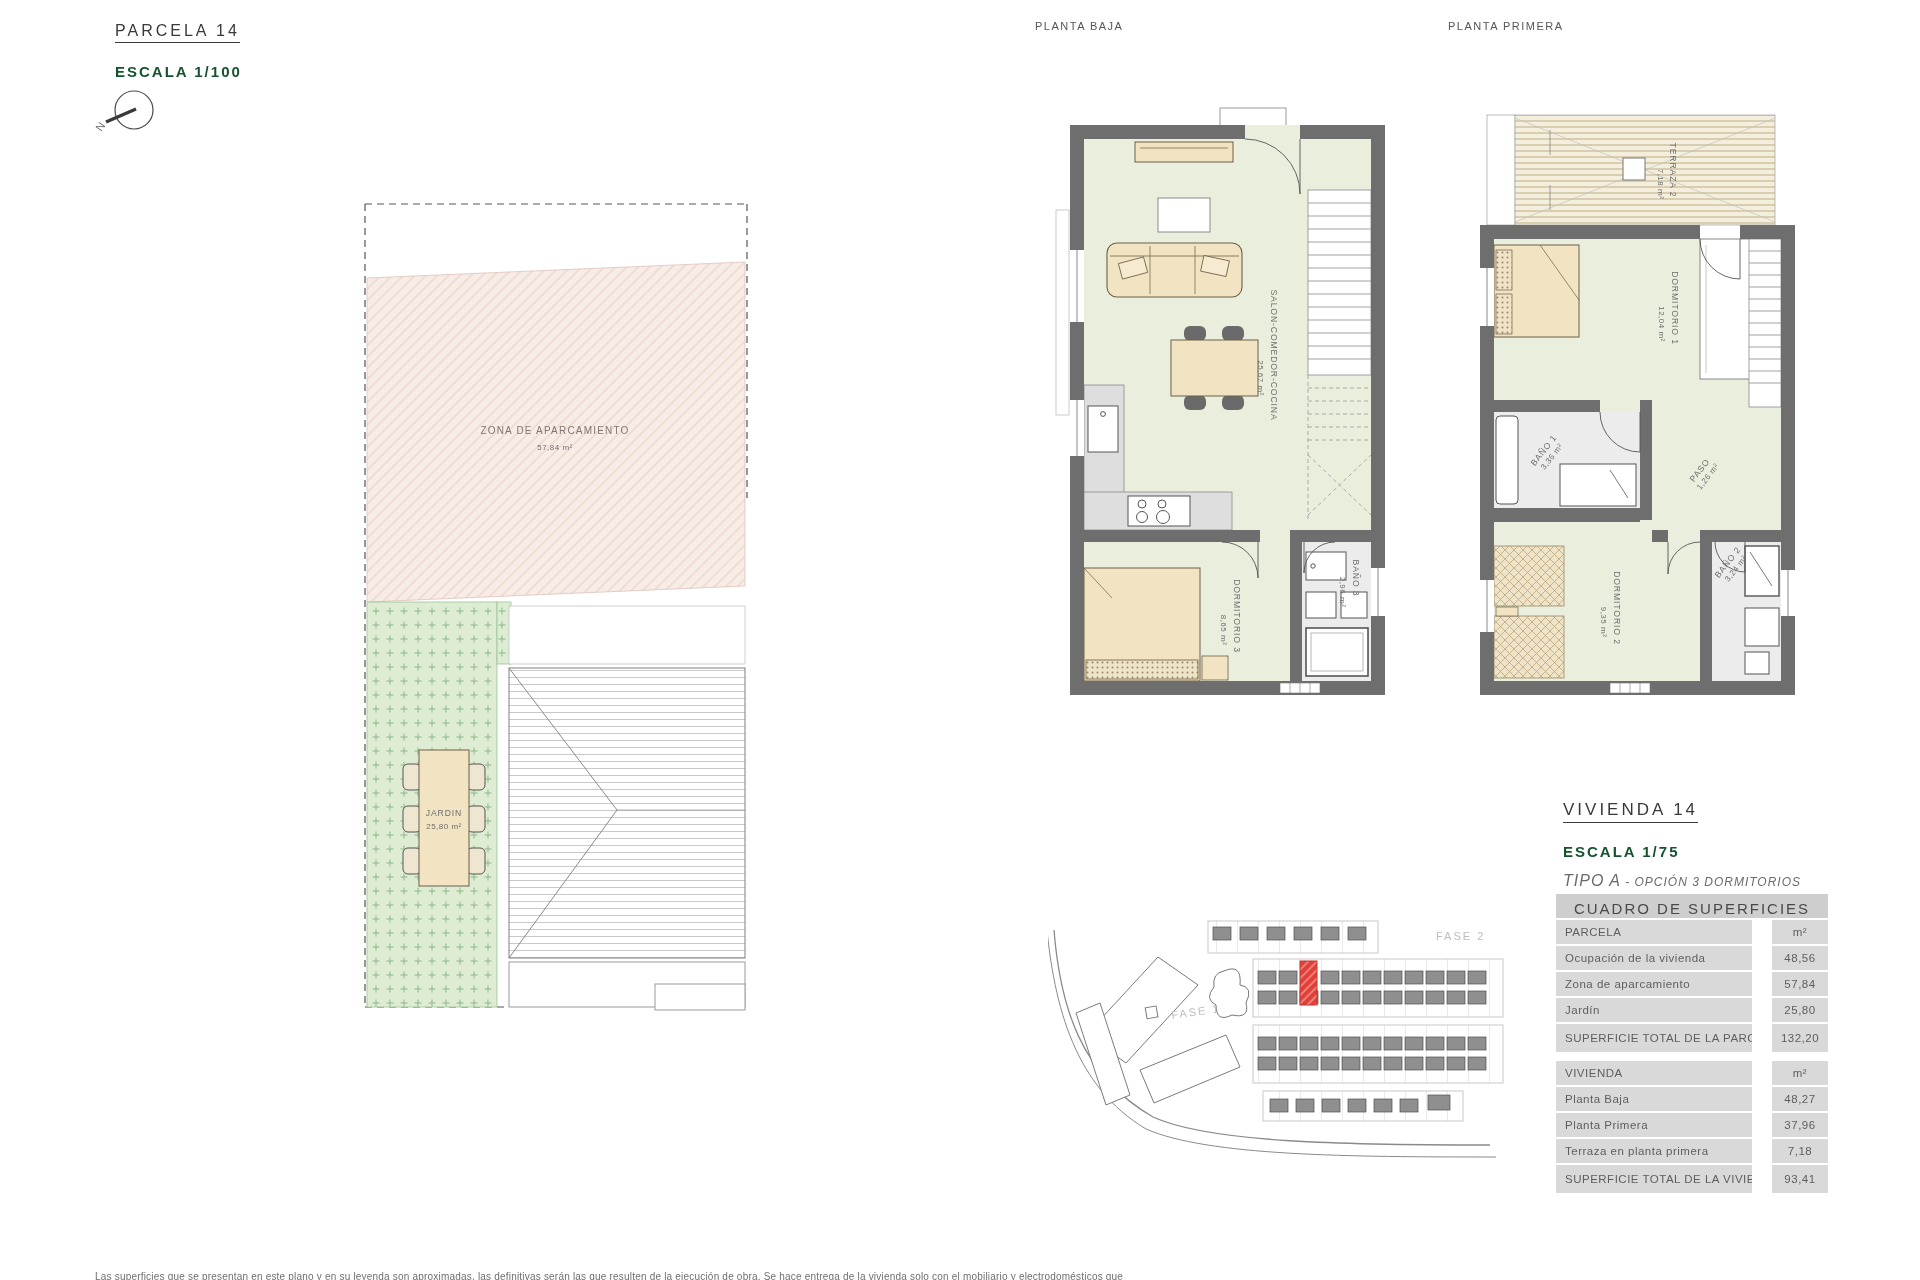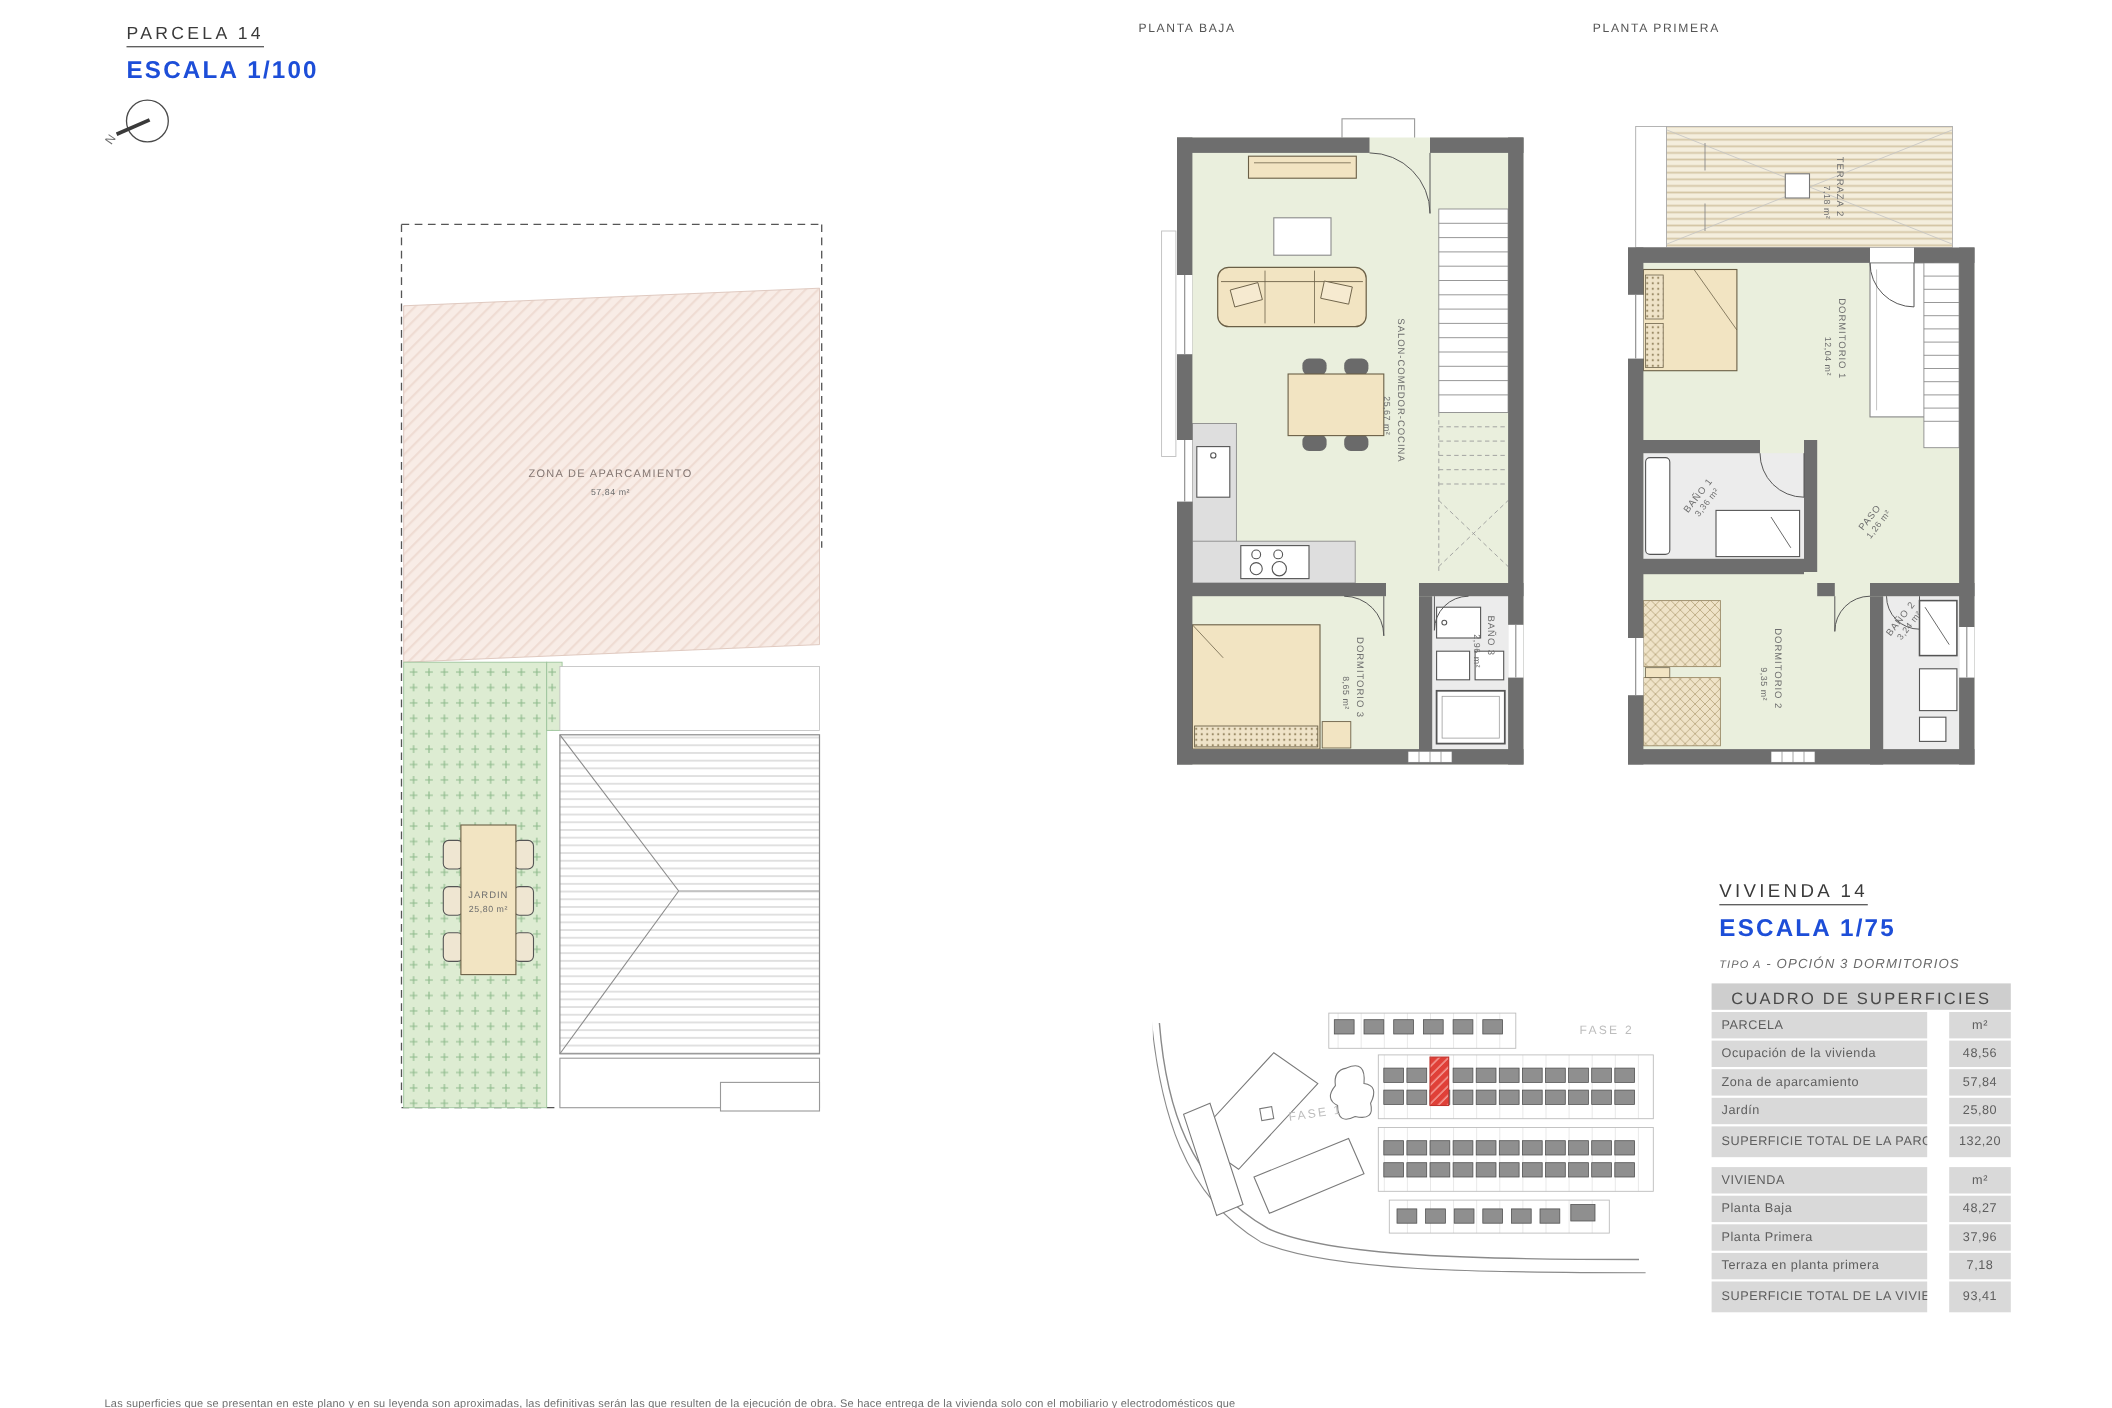--- a/index.html
+++ b/index.html
@@ -4,23 +4,23 @@
 <style>
   html,body{margin:0;padding:0;}
   body{
     width:1920px;height:1280px;position:relative;overflow:hidden;
     background:#ffffff;font-family:"Liberation Sans",sans-serif;color:#3c3c3c;
   }
   .abs{position:absolute;}
   
   .tb-line1{font-size:16px;letter-spacing:3px;color:#3a3a3a;display:inline-block;
             border-bottom:1.5px solid #3a3a3a;padding-bottom:2px;}
-  .tb-line2{font-size:22px;font-weight:bold;letter-spacing:2px;color:#1d4ed8;margin-top:8px;}
+  .tb-line2{font-size:15px;font-weight:bold;letter-spacing:2px;color:#14532d;margin-top:20px;}
   .tb-line3{font-size:12px;font-style:italic;color:#6a6a6a;letter-spacing:1px;margin-top:12px;}
-  .tb-line3 .tipo{font-size:10px;}
+  .tb-line3 .tipo{font-size:16px;}
   .plan-title{font-size:11px;letter-spacing:1.5px;color:#555;}
   
   .surftable{left:1556px;top:882px;width:272px;}
   .st-header{background:#cecece;height:24px;line-height:30px;text-align:center;
              font-size:15px;letter-spacing:2px;color:#494949;margin-top:12px;}
   .st-row{display:flex;margin-top:2px;font-size:11.5px;letter-spacing:.5px;color:#5e5e5e;align-items:center;}
   .st-row .st-label{flex:1;background:#d9d9d9;padding:0 9px;line-height:24px;height:24px;
                     white-space:nowrap;overflow:hidden;}
   .st-row .st-value{width:56px;margin-left:20px;background:#d9d9d9;text-align:center;
                     line-height:24px;height:24px;}

